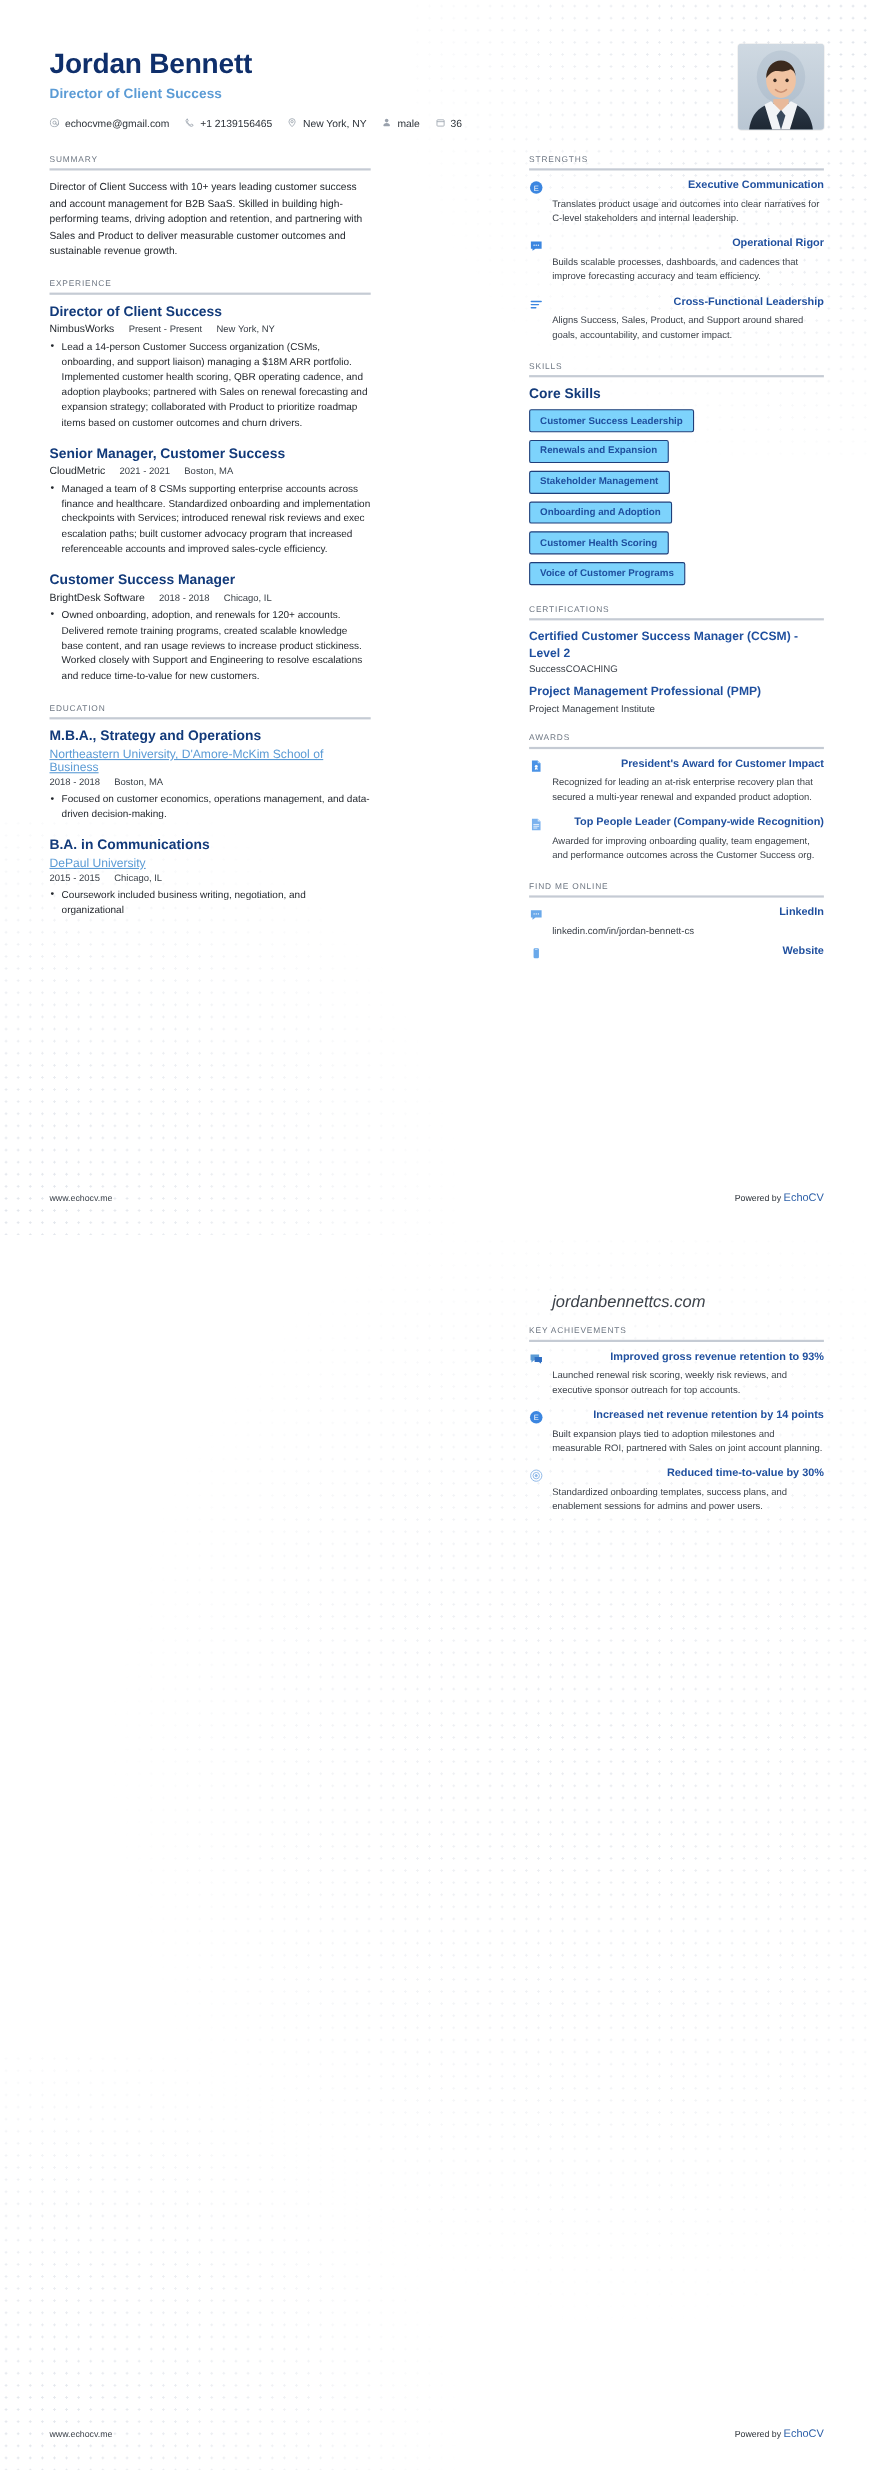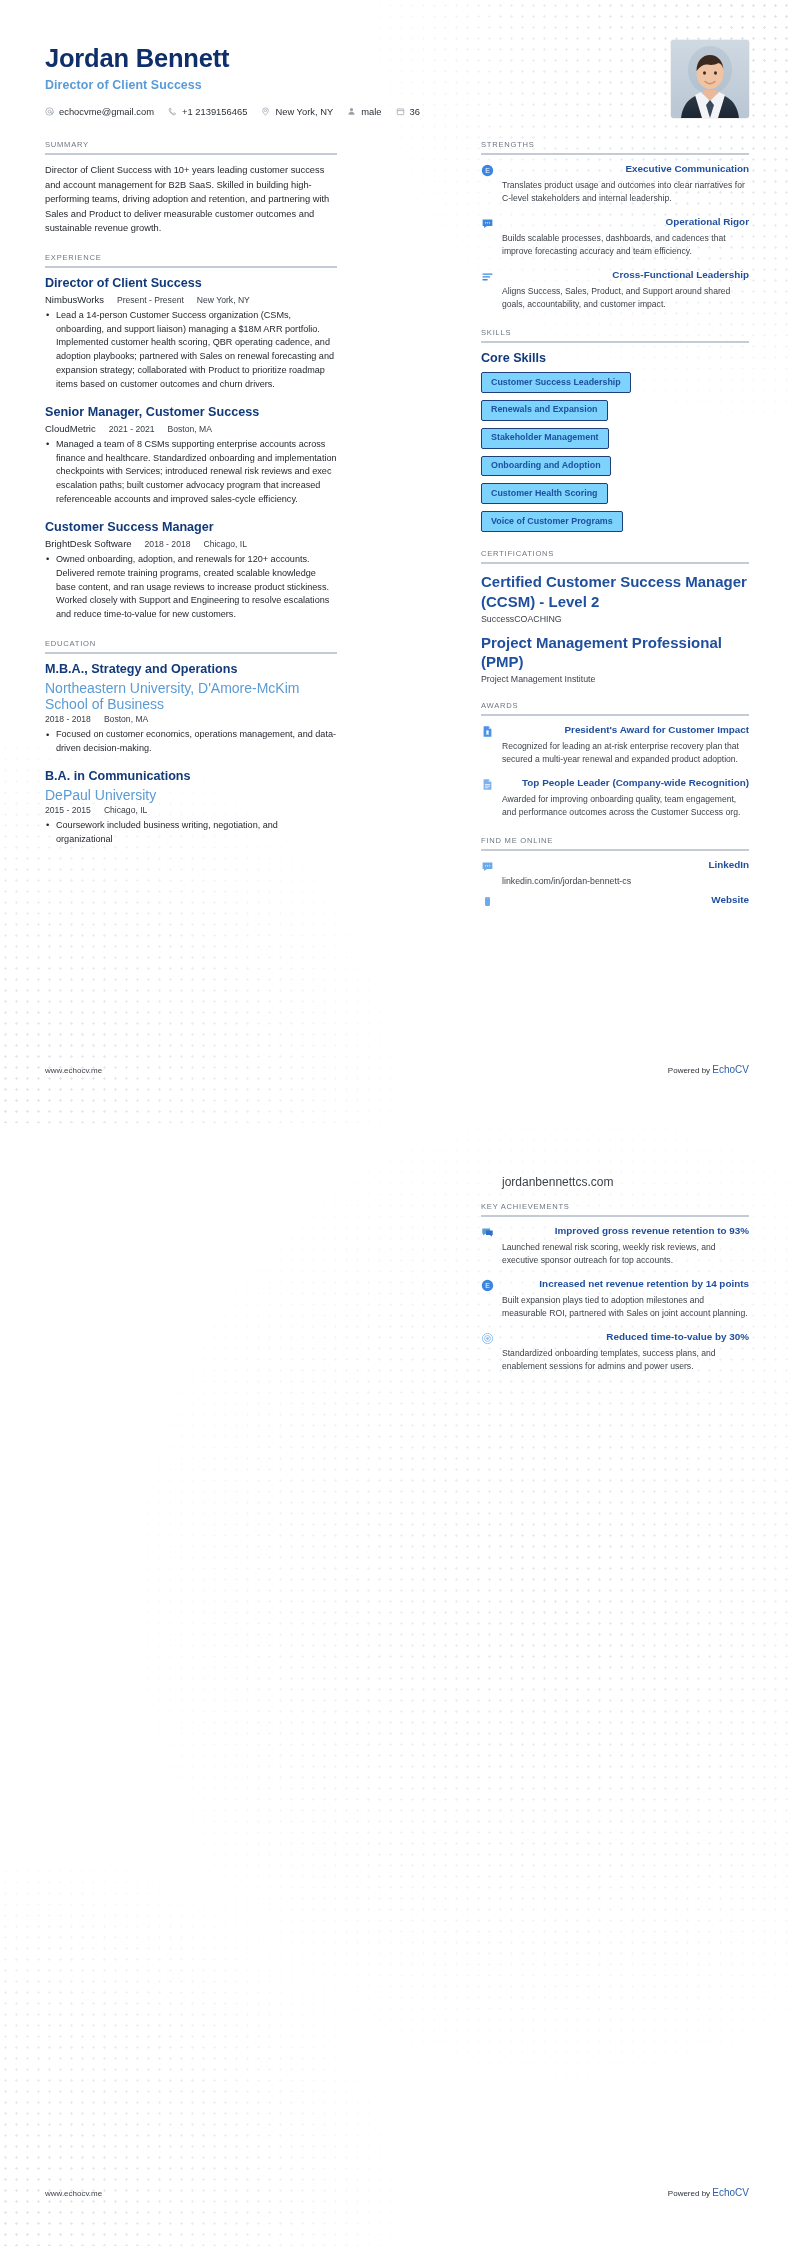--- a/index.html
+++ b/index.html
@@ -166,24 +166,25 @@
     gap: 13px;
     flex-wrap: wrap;
     margin-bottom: 4px;
   }
   .entry-company {
     font-size: 9.5px;
     font-weight: 400;
     color: #22272d;
   }
   .entry-school {
-    font-size: 14px;
+    font-size: 11px;
     font-weight: 400;
     color: #5b9bd5;
     margin-bottom: 2px;
+    text-decoration: underline;
   }
   .entry-dates, .entry-loc {
     font-size: 8.6px;
     color: #3a4048;
   }
   .bullets {
     list-style: none;
     margin: 0; padding: 0;
   }
   .bullets li {
@@ -255,21 +256,21 @@
     font-weight: 700;
     color: #1f4f9e;
     background: #7dd3fc;
     line-height: 1.1;
   }
 
   
   .cert { margin-bottom: 9px; }
   .cert:last-child { margin-bottom: 0; }
   .cert-title {
-    font-size: 15px;
+    font-size: 11px;
     font-weight: 700;
     color: #1f4f9e;
     line-height: 1.32;
     margin-bottom: 2px;
   }
   .cert-org {
     font-size: 8.8px;
     color: #3c424a;
   }
 
@@ -283,21 +284,21 @@
   .link-url {
     font-size: 8.8px;
     color: #3c424a;
     margin: 1px 0 8px 21px;
   }
 
   
   .footer {
     position: absolute;
     left: 45px; right: 45px;
-    bottom: 48px;
+    bottom: 28px;
     display: flex;
     justify-content: space-between;
     align-items: baseline;
     z-index: 3;
     font-size: 8px;
   }
   .footer-left { color: #3d434b; }
   .footer-right { color: #2b3138; }
   .footer-right .brand {
     color: #2c5fa8;
@@ -305,23 +306,24 @@
     font-size: 10px;
   }
 
   
   .page2 .inner { padding-top: 52px; }
   .p2-col {
     width: 268px;
     margin-left: auto;
   }
   .p2-top-url {
-    font-size: 12px;
+    font-size: 15px;
     color: #3c424a;
     margin: 0 0 13px 21px;
+    font-style: italic;
   }
 </style>
 </head>
 <body>
 
 <div class="page">
   <div class="dots-tr"></div>
   <div class="dots-bl"></div>
 
   <div class="inner">

